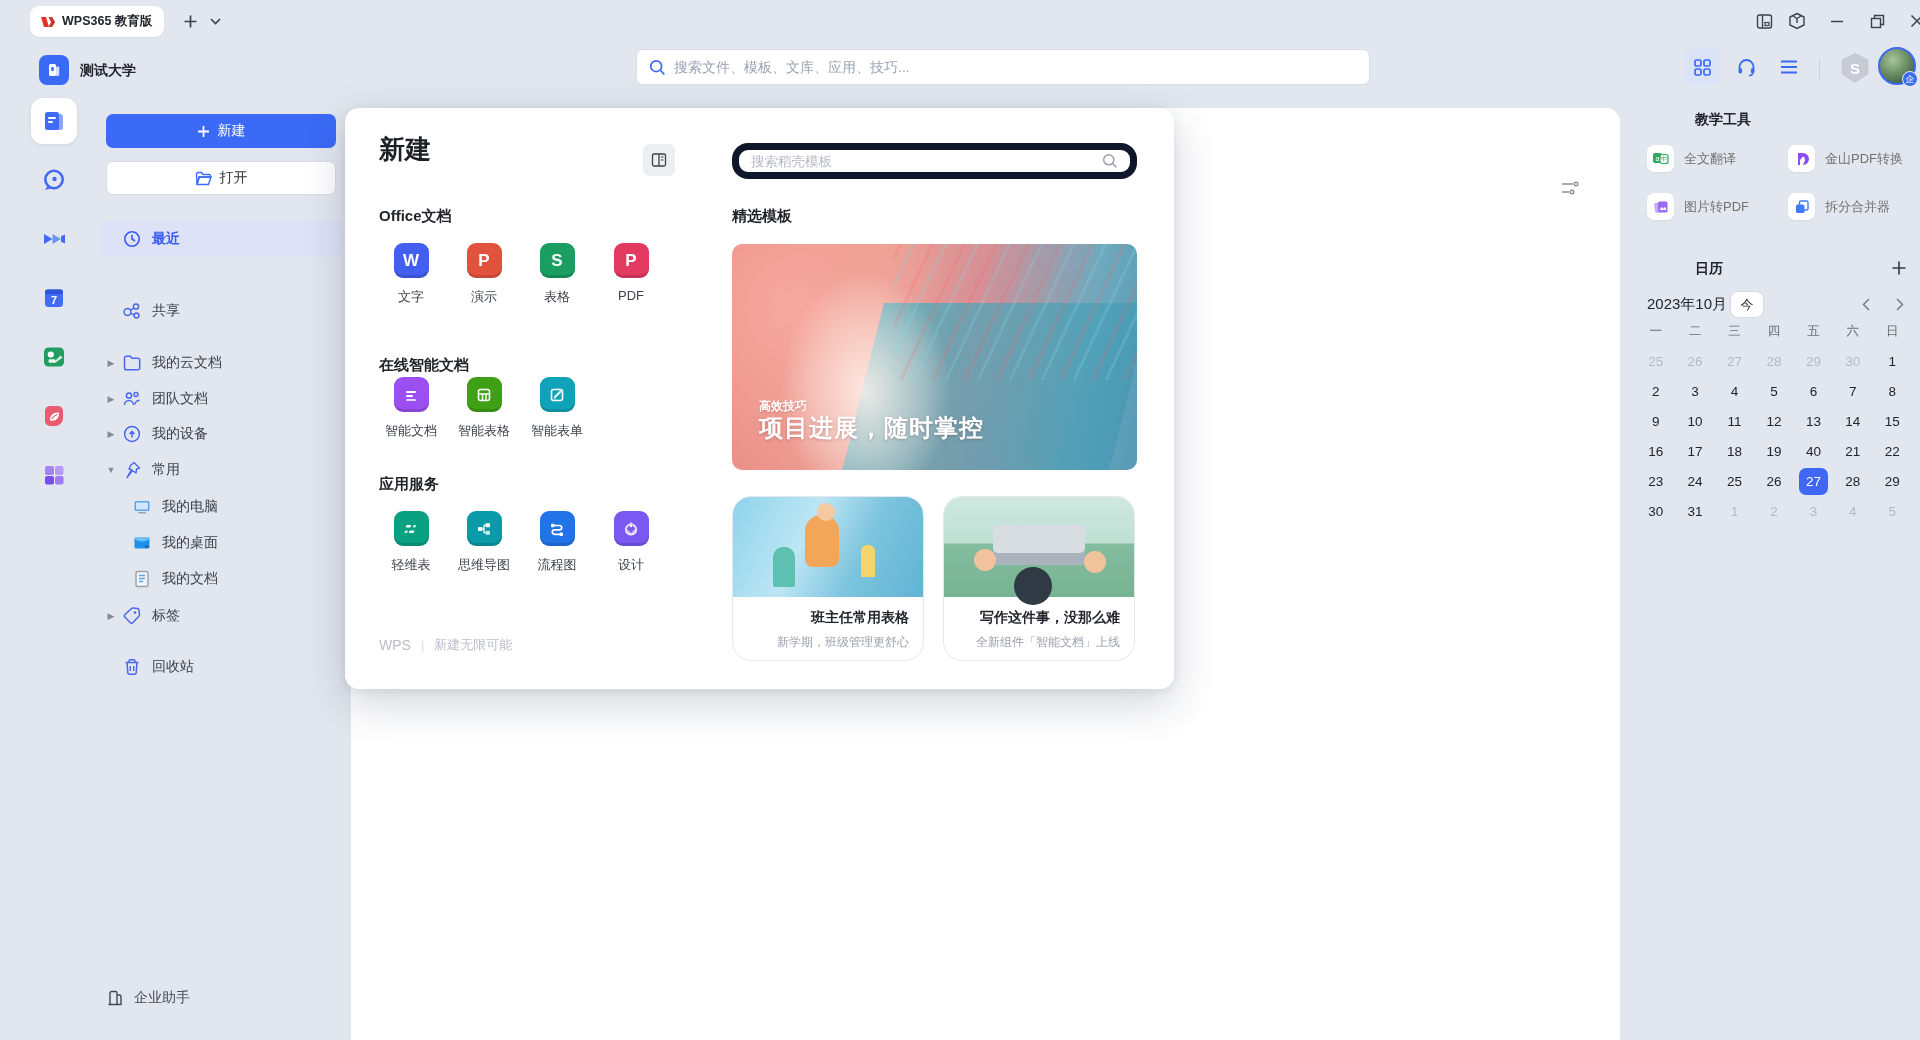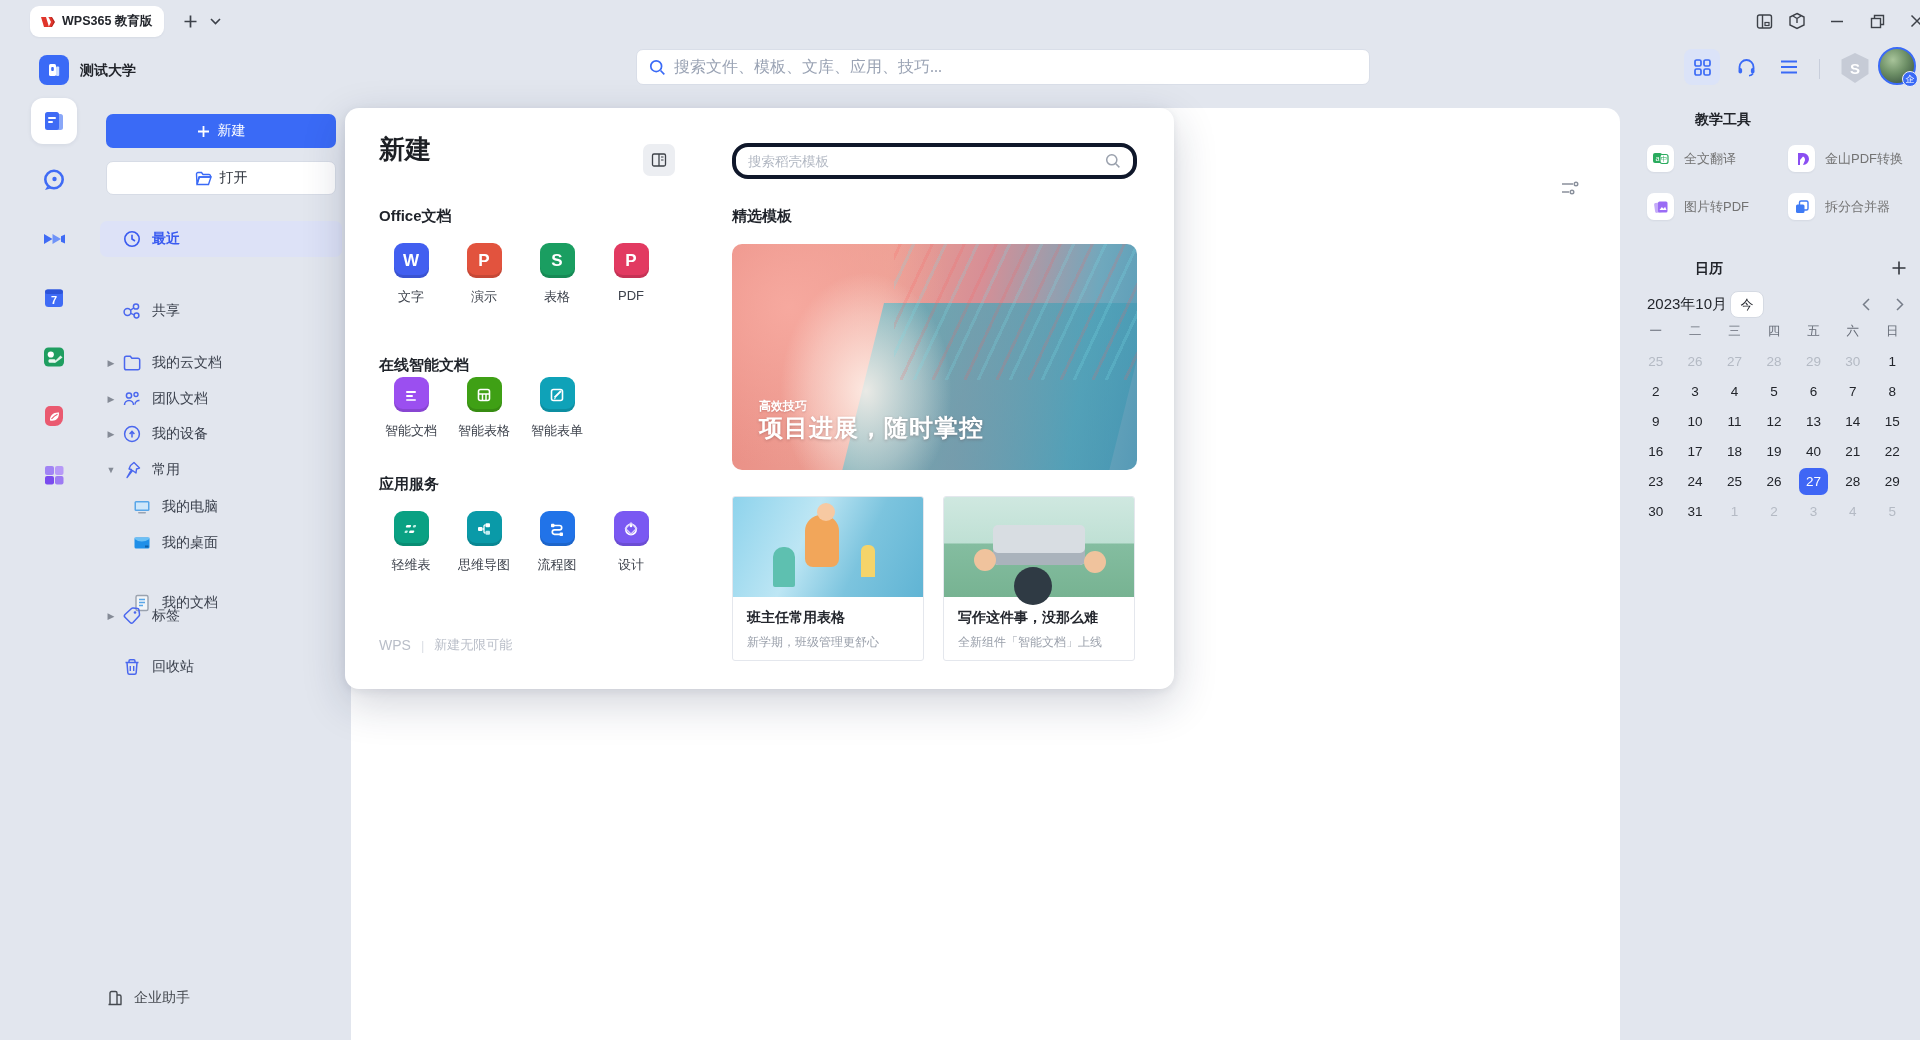--- a/index.html
+++ b/index.html
@@ -14,21 +14,21 @@
   .doc-tab{left:12px;top:6px;width:134px;height:31px;background:#fff;border-radius:9px;display:flex;align-items:center;gap:6px;padding:0 10px;box-shadow:0 1px 2px rgba(40,50,80,.06);}
   .doc-tab .tab-title{font-size:12.5px;color:#23262c;font-weight:bold;white-space:nowrap;}
   .tb-btn{top:9px;width:24px;height:24px;display:flex;align-items:center;justify-content:center;color:#3c4149;}
   .win-btn{top:7px;width:30px;height:28px;display:flex;align-items:center;justify-content:center;border-radius:6px;}
 
   
   #appbar{left:0;top:42px;width:1920px;height:43px;}
   .org-logo{left:21px;top:13px;width:30px;height:30px;border-radius:8px;background:#3a6af6;display:flex;align-items:center;justify-content:center;}
   .org-name{left:62px;top:20px;font-size:14px;font-weight:bold;color:#22252b;}
   .g-search{left:618px;top:7px;width:734px;height:36px;background:#fff;border:1px solid #d9dee8;border-radius:7px;display:flex;align-items:center;padding:0 12px;gap:8px;}
-  .g-search input{border:none;outline:none;flex:1;font-size:16px;color:#14532d;background:transparent;font-family:Liberation Serif, serif;}
+  .g-search input{border:none;outline:none;flex:1;font-size:14px;color:#14532d;background:transparent;font-family:Liberation Sans, sans-serif;}
   .g-search input::placeholder{color:#9aa3b4;}
   .icon-btn{top:7px;width:36px;height:36px;border-radius:8px;display:flex;align-items:center;justify-content:center;}
   .icon-btn.active{background:#dbe3f8;}
   .vdivider{left:1801px;top:17px;width:1px;height:20px;background:#c8cedb;}
   .s-badge{left:1822px;top:11px;width:30px;height:30px;clip-path:polygon(50% 0,95% 22%,95% 70%,50% 100%,5% 70%,5% 22%);background:#c6cbd6;display:flex;align-items:center;justify-content:center;color:#fff;font-weight:bold;font-size:15px;}
   .avatar{left:1860px;top:5px;width:38px;height:38px;border-radius:50%;border:2px solid #3a6af6;background:radial-gradient(circle at 38% 32%,#a8c49a 0%,#6d8f66 45%,#39523f 90%);}
   .avatar-badge{left:1884px;top:29px;width:16px;height:16px;border-radius:50%;background:#3a6af6;border:1.5px solid #eef1f7;color:#fff;font-size:9px;display:flex;align-items:center;justify-content:center;}
 
   
   #rail{left:0;top:85px;width:72px;height:955px;}
@@ -64,39 +64,39 @@
   .weekdays span{text-align:center;font-size:12.5px;color:#676d78;}
   .cal-grid{top:262px;grid-auto-rows:30px;}
   .cal-day{width:29px;height:27px;margin:1px auto;display:flex;align-items:center;justify-content:center;font-size:13.5px;color:#22252b;border-radius:7px;}
   .cal-day.muted{color:#b4bac4;}
   .cal-day.selected{background:#3f66f5;color:#fff;}
 
   
   #dialog{left:327px;top:108px;width:829px;height:581px;background:#fff;border-radius:14px;box-shadow:0 14px 44px rgba(25,35,70,.20),0 2px 8px rgba(25,35,70,.08);}
   .dlg-title{left:34px;top:24px;font-size:26px;font-weight:bold;color:#1c1f24;}
   .dlg-toggle{left:298px;top:36px;width:32px;height:32px;background:#eceef2;border-radius:7px;display:flex;align-items:center;justify-content:center;}
-  .dlg-search{left:387px;top:35px;width:405px;height:36px;border:4px solid #0f172a;border-radius:16px;display:flex;align-items:center;padding:0 12px;gap:8px;}
+  .dlg-search{left:387px;top:35px;width:405px;height:36px;border:7px solid #0f172a;border-radius:16px;display:flex;align-items:center;padding:0 12px;gap:8px;}
   .dlg-search input{border:none;outline:none;flex:1;font-size:13.5px;color:#39404e;font-family:inherit;}
   .dlg-search input::placeholder{color:#b2b8c3;}
   .sec-label{left:34px;font-size:15px;font-weight:bold;color:#1f232a;}
   .app-tile{width:74px;display:flex;flex-direction:column;align-items:center;gap:10px;}
   .tile-icon{width:35px;height:35px;border-radius:9px;display:flex;align-items:center;justify-content:center;color:#fff;font-weight:bold;font-size:17px;box-shadow:inset 0 -3px 0 rgba(0,0,0,.12);}
   .tile-label{font-size:13px;color:#3e434d;white-space:nowrap;}
   .dlg-footer{left:34px;top:528px;font-size:13px;color:#b9bec8;display:flex;align-items:center;gap:10px;}
   .dlg-footer .sep{color:#dcdfe5;}
   .tpl-label{left:387px;top:99px;font-size:15px;font-weight:bold;color:#1f232a;}
   .banner{left:387px;top:136px;width:405px;height:226px;border-radius:10px;overflow:hidden;background:
     radial-gradient(circle at 14% 28%,rgba(247,170,160,.95),rgba(247,170,160,0) 42%),
     linear-gradient(100deg,#ea8d84 0%,#ec9f93 36%,#d68f96 58%,#6fa8bd 84%,#569ab6 100%);}
   .banner::before{content:"";position:absolute;left:32%;top:26%;width:66%;height:78%;background:linear-gradient(100deg,rgba(72,172,188,.78),rgba(56,148,176,.5));transform:skew(-14deg);}
   .banner::after{content:"";position:absolute;right:-10%;top:-10%;width:70%;height:70%;background:repeating-linear-gradient(115deg,rgba(255,255,255,.0) 0 14px,rgba(255,90,90,.35) 14px 17px,rgba(255,255,255,0) 17px 26px,rgba(120,220,230,.45) 26px 29px);opacity:.5;}
   .banner-figure{position:absolute;left:10%;top:8%;width:46%;height:92%;background:radial-gradient(ellipse at 50% 62%,rgba(255,245,238,.85) 0%,rgba(255,245,238,.35) 42%,rgba(255,245,238,0) 65%);}
   .banner-badge{position:absolute;left:27px;top:154px;font-size:12px;color:#fff;font-weight:bold;z-index:2;text-shadow:0 1px 2px rgba(120,40,40,.25);text-align:right;}
   .banner-title{position:absolute;left:27px;top:168px;font-size:24px;color:#fff;font-weight:bold;z-index:2;letter-spacing:1px;text-shadow:0 1px 3px rgba(90,40,40,.3);}
-  .tpl-card{top:388px;width:192px;height:165px;border:1px solid #e4e7ed;border-radius:3px;background:#fff;overflow:hidden;}
+  .tpl-card{top:388px;width:192px;height:165px;border:1px solid #e4e7ed;border-radius:19px;background:#fff;overflow:hidden;text-align:right;}
   .card-img{position:relative;width:100%;height:100px;}
   .img1{background:linear-gradient(115deg,#8ed3ec 0%,#bde6f4 38%,#7cc4de 66%,#60b4d4 100%);}
   .img1::before{content:"";position:absolute;left:38%;top:18%;width:34px;height:52px;border-radius:16px 16px 8px 8px;background:#f2a65a;box-shadow:-38px 26px 0 -6px #5ec0b0,46px 20px 0 -10px #f5d46a;}
   .img1::after{content:"";position:absolute;left:44%;top:6%;width:18px;height:18px;border-radius:50%;background:#f7c9a2;}
   .img2{background:linear-gradient(180deg,#cfe8e0 0%,#bfe0d4 46%,#84bda0 47%,#77b392 100%);}
   .img2::before{content:"";position:absolute;left:26%;top:28%;width:92px;height:40px;border-radius:5px;background:#d8dde2;box-shadow:inset 0 -12px 0 #aab3bc;}
   .img2::after{content:"";position:absolute;left:16%;top:52%;width:22px;height:22px;border-radius:50%;background:#f0c39d;box-shadow:110px 2px 0 #f0c39d,48px 26px 0 8px #2f3a44;}
   .card-title{margin:12px 14px 0;font-size:14px;font-weight:bold;color:#23262d;white-space:nowrap;}
   .card-sub{margin:7px 14px 0;font-size:12px;color:#9aa0ab;white-space:nowrap;}
 </style>
@@ -328,21 +328,21 @@
       <span>我的电脑</span>
     </div>
     <div class="abs side-item child" style="top:440px">
       <svg class="si-icon" viewBox="0 0 20 20">
           <rect x="2.5" y="4.5" width="15" height="11" rx="1.5" fill="#1f8fe8"></rect>
           <path d="M2.5 6 q7 5 15 0 v-1.5 h-15 Z" fill="#6cc0f5"></path>
           <rect x="13" y="12.5" width="3.5" height="2" fill="#0f5fa8"></rect>
         </svg>
       <span>我的桌面</span>
     </div>
-    <div class="abs side-item child" style="top:500px">
+    <div class="abs side-item child" style="top:476px">
       <svg class="si-icon" viewBox="0 0 20 20">
           <rect x="4" y="2.5" width="12" height="15" rx="1.5" stroke="#9aa2ae" stroke-width="1.4" fill="#f2f5f8"></rect>
           <path d="M7 6.5 h6 M7 9.5 h6 M7 12.5 h4" stroke="#58a6e8" stroke-width="1.4"></path>
         </svg>
       <span>我的文档</span>
     </div>
     <div class="abs side-item" style="top:513px">
       <span class="arrow">▶</span>
       <svg class="si-icon" viewBox="0 0 20 20">
           <path d="M3 8.5 L9.5 2.5 a2 2 0 0 1 1.6-.5 l4.5.6 a1.6 1.6 0 0 1 1.3 1.3 l.6 4.5 a2 2 0 0 1 -.5 1.6 L11 16.5 a2 2 0 0 1 -2.8 0 L3 11.3 a2 2 0 0 1 0-2.8 Z" stroke="#4a67ee" stroke-width="1.5" fill="none"></path>

